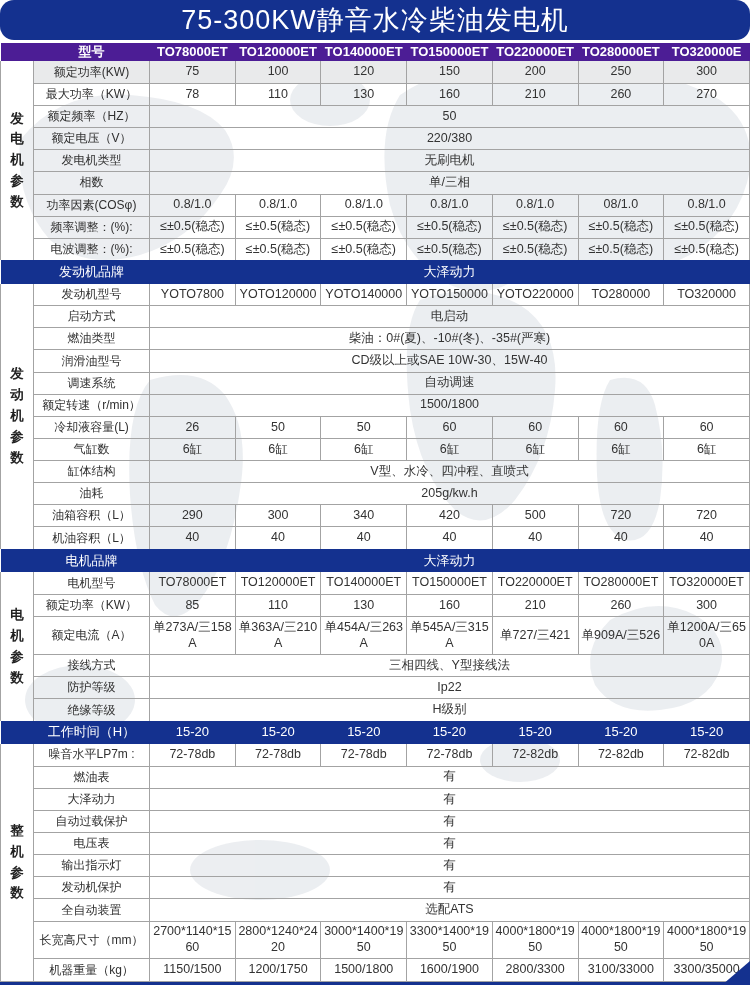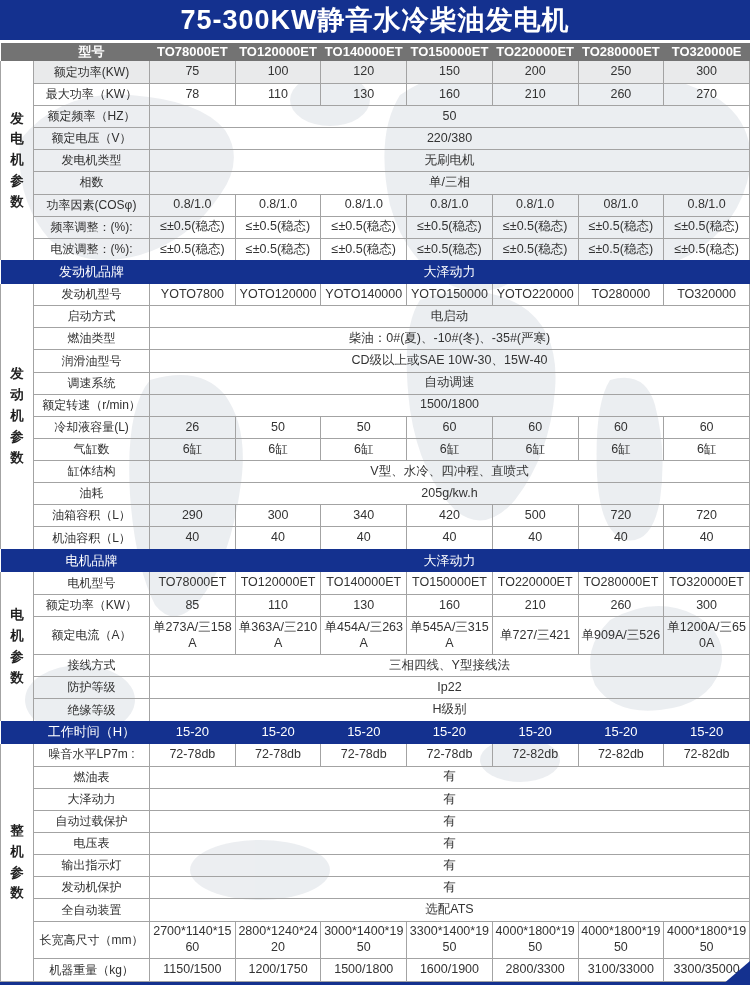--- a/index.html
+++ b/index.html
@@ -22,24 +22,25 @@
     width: 750px; height: 985px;
     z-index: 0;
   }
   .title-bar {
     position: relative;
     z-index: 1;
     height: 40px;
     background: #14318F;
     color: #ffffff;
     font-size: 27px;
-    font-weight: bold;
+    font-weight: normal;
     text-align: center;
     line-height: 40px;
     letter-spacing: 1px;
+    border-radius: 14px;
   }
   .title-gap { position: relative; z-index: 1; height: 3px; background: #ffffff; }
   table.spec {
     position: relative;
     z-index: 1;
     width: 750px;
     height: 939px;
     border-collapse: collapse;
     table-layout: fixed;
   }
@@ -52,21 +53,21 @@
     font-size: 12.5px;
     color: #333333;
     line-height: 1.25;
     padding: 1px 2px;
     height: 20px;
     word-break: break-all;
     background: transparent;
   }
   td.row-label { font-size: 12px; color: #2f2f2f; }
   thead td {
-    background: #737373;
+    background: #4c1d95;
     color: #ffffff;
     font-weight: bold;
     font-size: 13px;
     height: 15px;
     border: hidden;
   }
   tr.divider td {
     background: #14318F;
     color: #ffffff;
     font-weight: normal;

